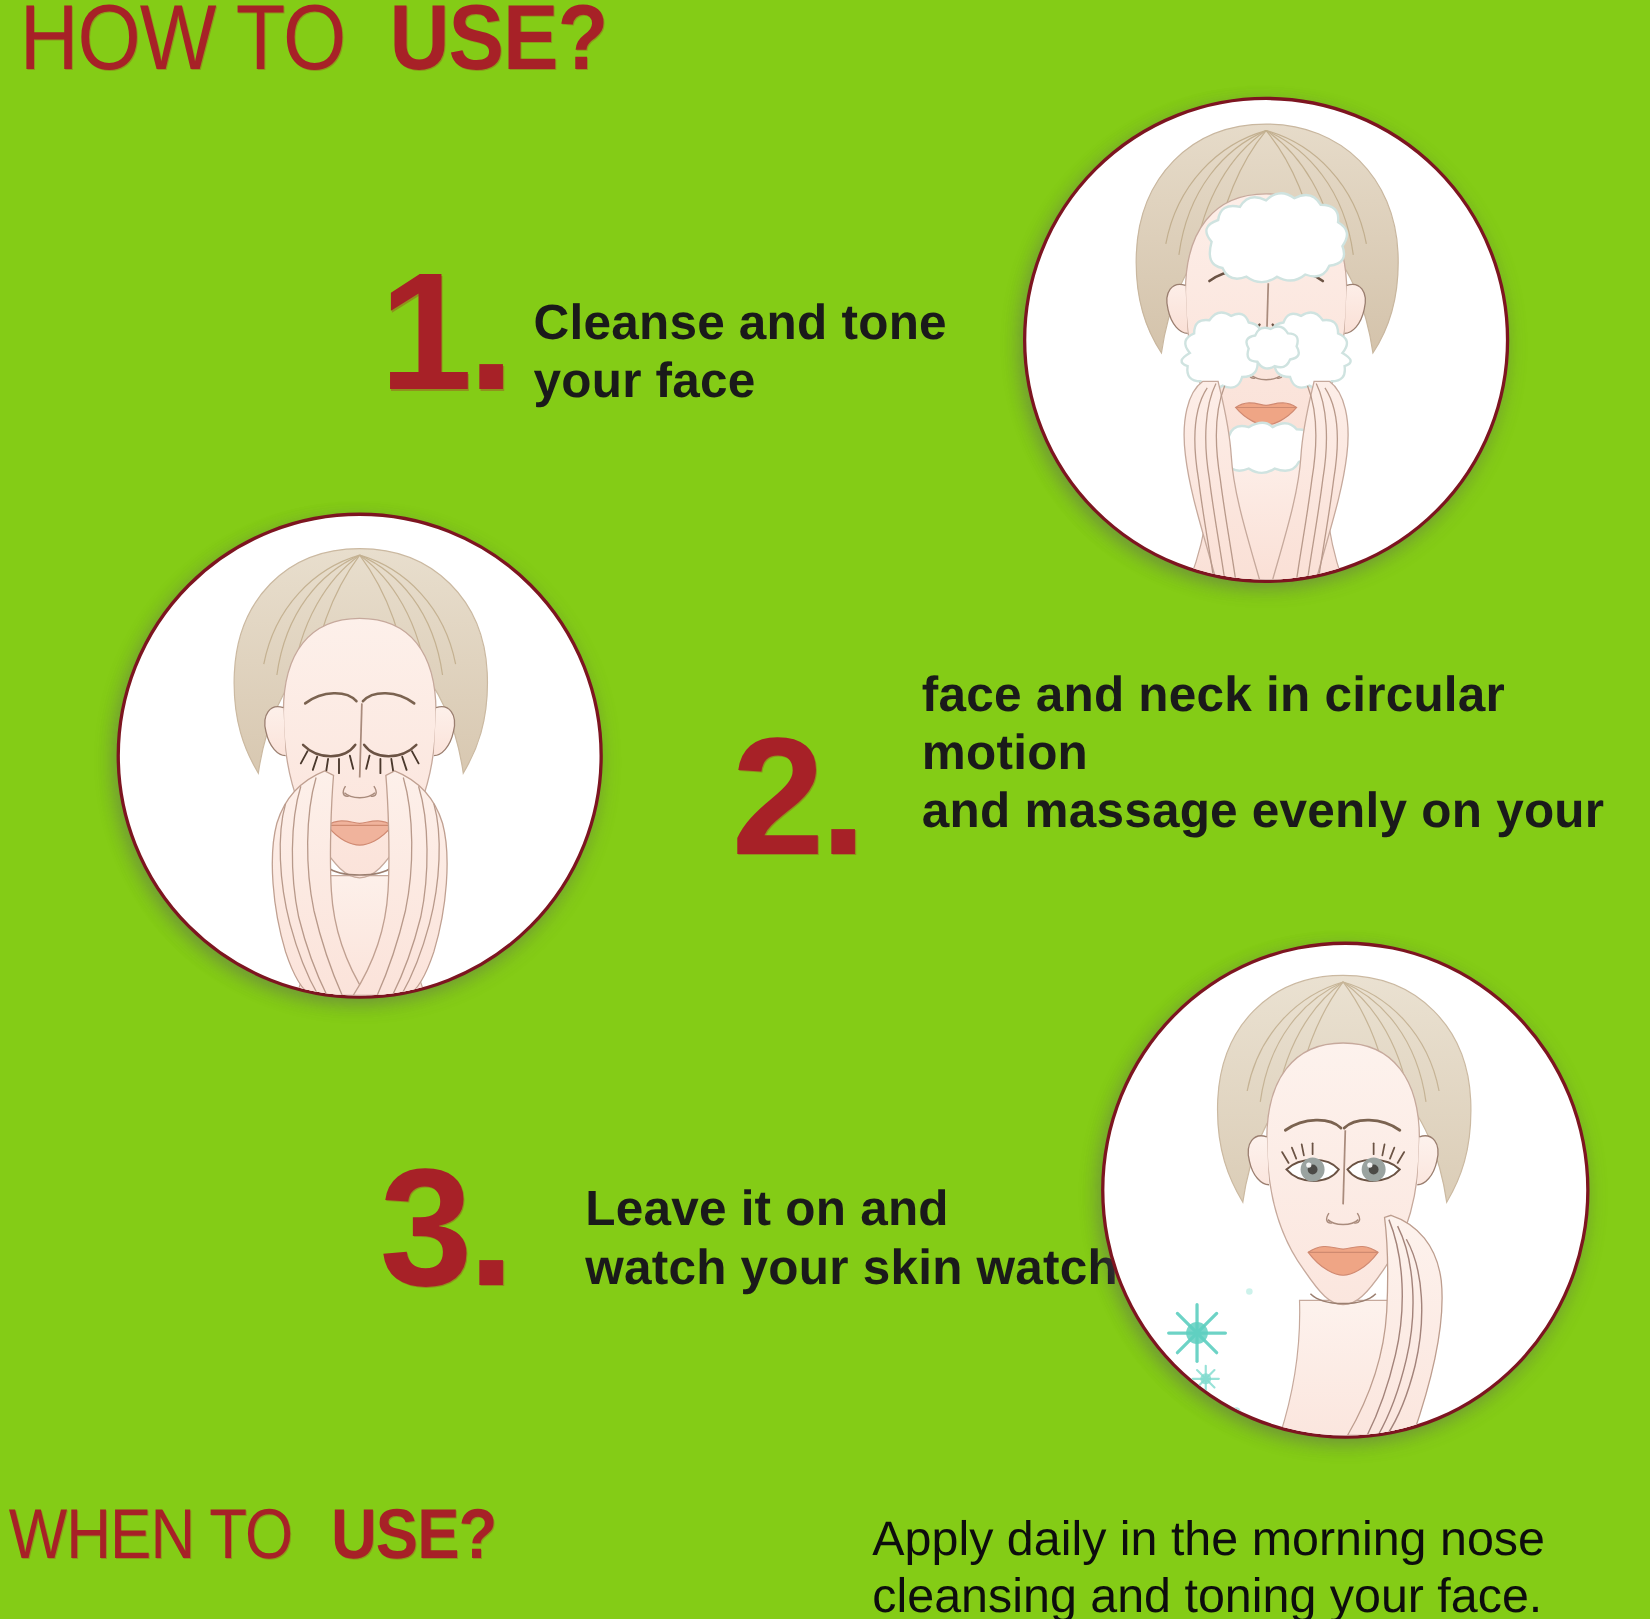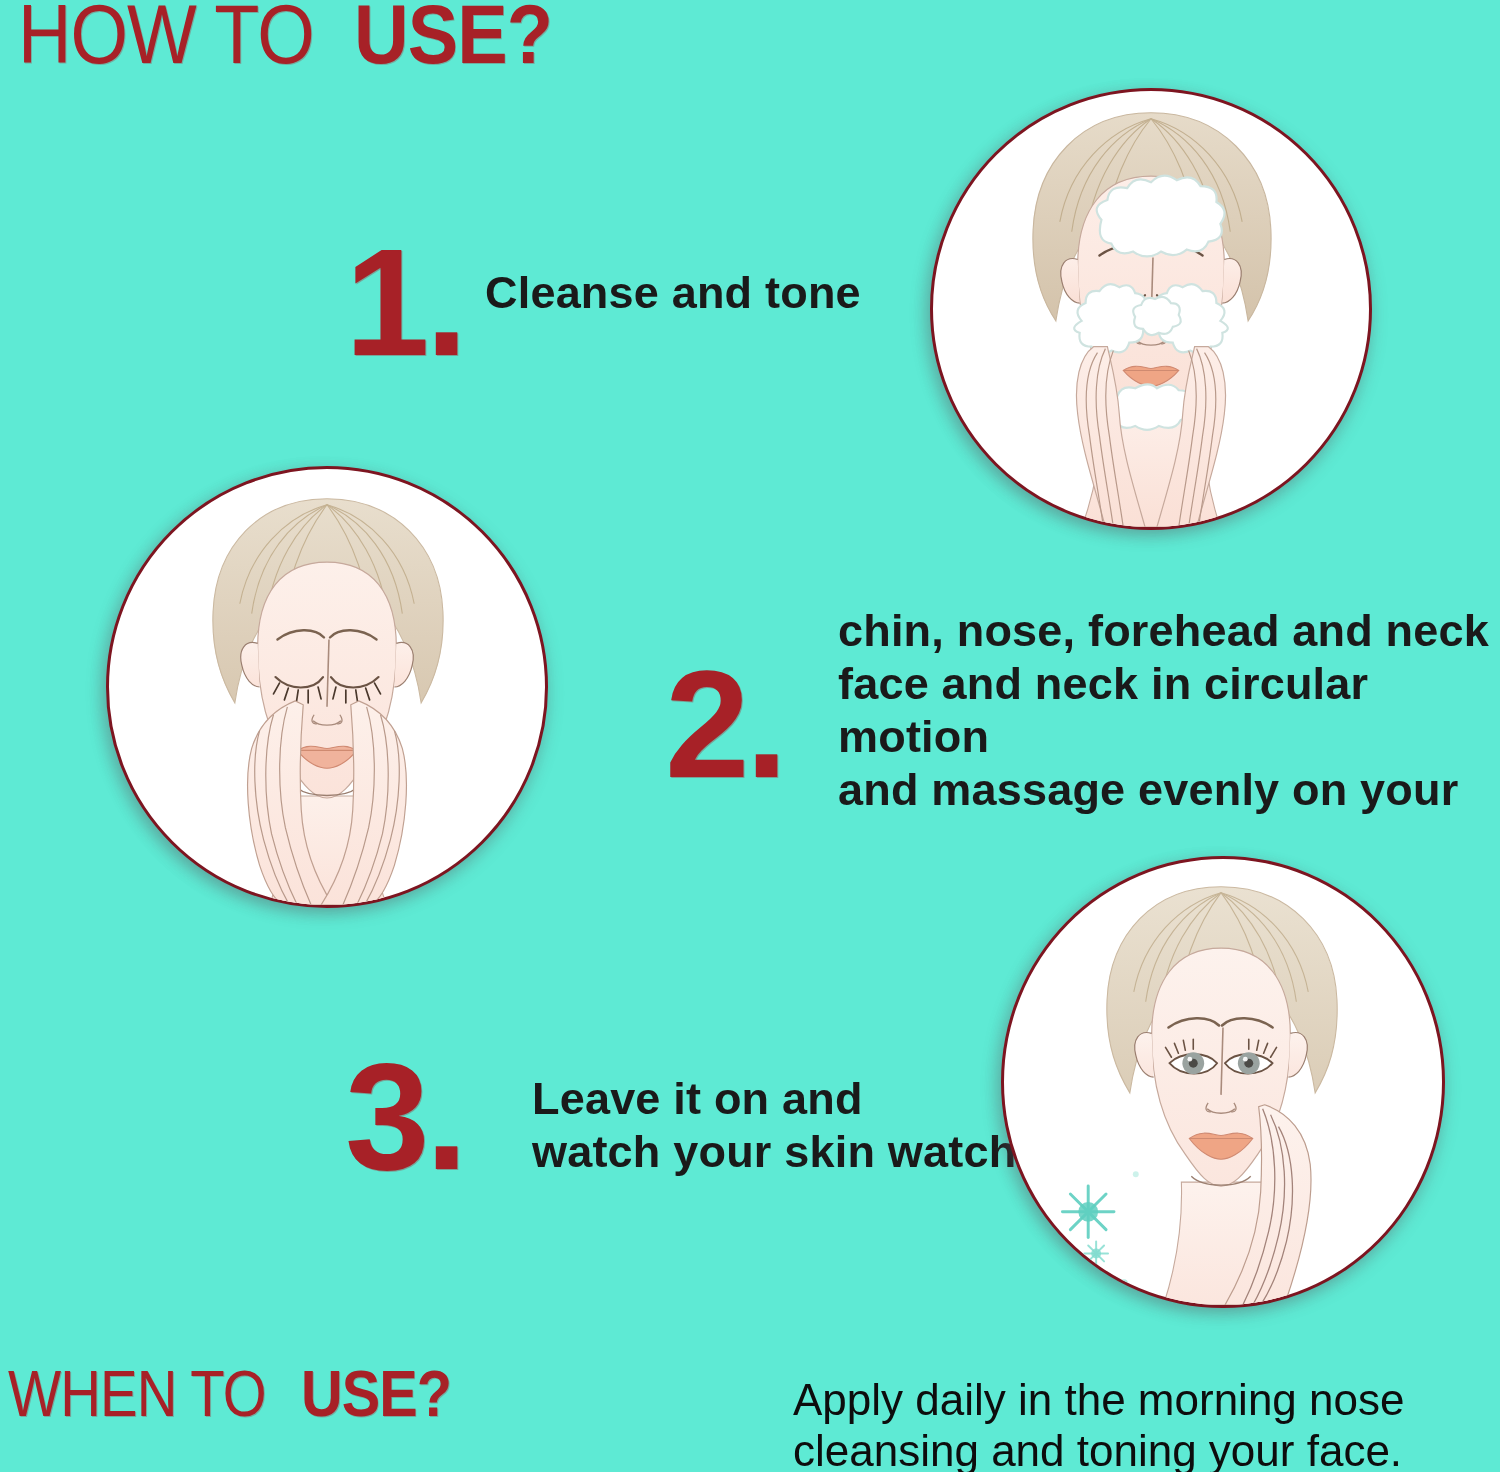--- a/index.html
+++ b/index.html
@@ -4,21 +4,21 @@
 <style>
   html, body {
     margin: 0;
     padding: 0;
     background: #ffffff;
   }
   #page {
     position: relative;
     width: 1500px;
     height: 1472px;
-    background: #5eead4;
+    background: #84cc16;
     overflow: hidden;
     font-family: "Liberation Sans", sans-serif;
   }
 
   
   .headline {
     position: absolute;
     white-space: nowrap;
     color: #a72127;
     line-height: 1;
@@ -105,20 +105,21 @@
 <div id="page">
 
   <div class="headline" id="headline-top">
     <span class="hl-light">HOW TO </span><span class="hl-bold">USE?</span>
   </div>
 
   <div class="step-num" style="left:345px; top:226px;">1.</div>
 
   <div class="step-text" style="left:453px; top:266px;">
     <div>Cleanse and tone</div>
+    <div>your face</div>
   </div>
 
   <div class="circle" style="left:930px; top:88px; width:442px; height:442px;">
     <svg viewBox="0 0 440 440" xmlns="http://www.w3.org/2000/svg">
       <defs>
         <linearGradient id="hairG1" x1="0" y1="0" x2="0" y2="1">
           <stop offset="0%" stop-color="#e6dbc9"></stop>
           <stop offset="100%" stop-color="#d4c3ab"></stop>
         </linearGradient>
         <linearGradient id="skinG1" x1="0" y1="0" x2="0" y2="1">
@@ -310,21 +311,20 @@
         <path d="M288 264 C296 292 294 336 284 374 C276 404 266 426 258 440"></path>
         <path d="M274 248 C284 280 284 330 276 368 C268 400 258 424 250 440"></path>
         <path d="M260 240 C270 274 270 324 262 362 C254 396 244 422 236 440"></path>
       </g>
     </svg>
   </div>
 
   <div class="step-num" style="left:665px; top:648px;">2.</div>
 
   <div class="step-text" style="left:806px; top:604px;">
-    <div>chin, nose, forehead and neck</div>
     <div>face and neck in circular motion</div>
     <div>and massage evenly on your</div>
   </div>
 
   <div class="step-num" style="left:345px; top:1040px;">3.</div>
 
   <div class="step-text" style="left:500px; top:1072px;">
     <div>Leave it on and</div>
     <div>watch your skin watch</div>
   </div>

